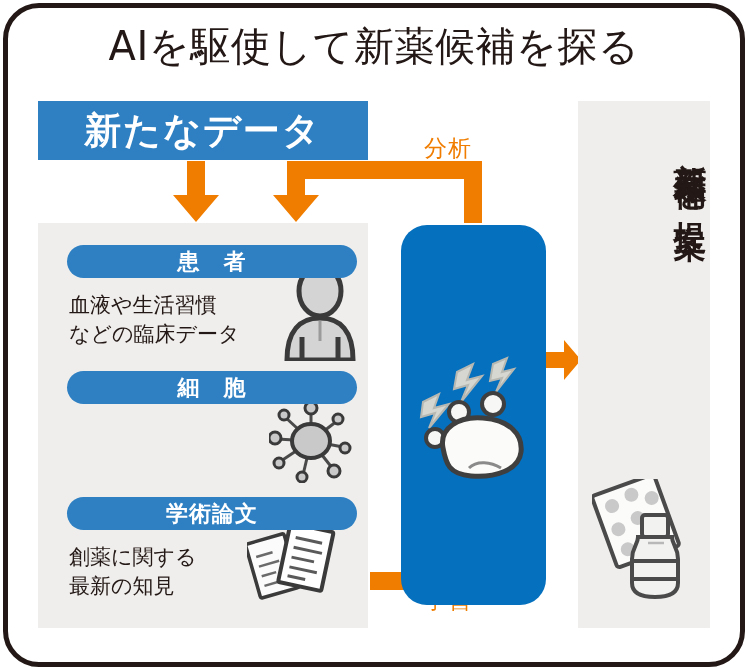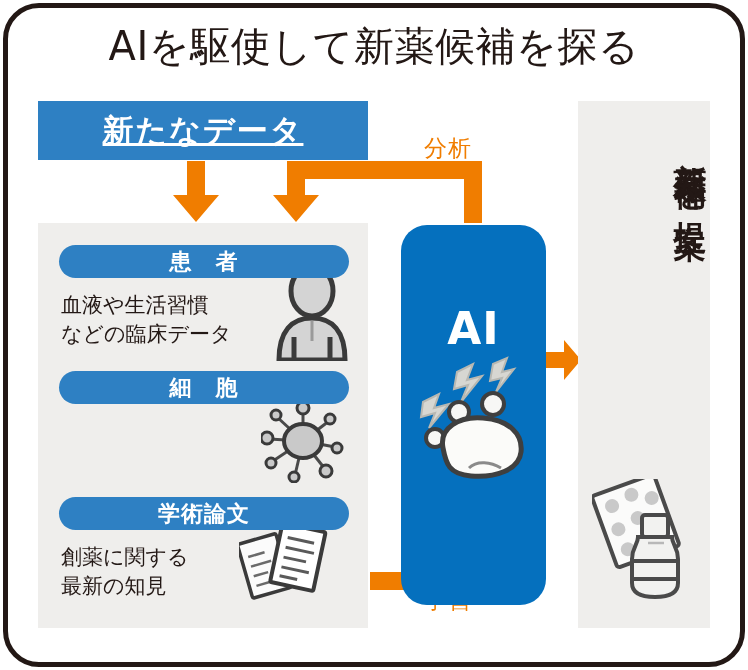--- a/index.html
+++ b/index.html
@@ -56,39 +56,38 @@
     top: 101px;
     width: 330px;
     height: 59px;
     background: #2e80c3;
     display: flex;
     align-items: center;
     justify-content: center;
   }
   .data-header-label {
     color: #ffffff;
-    font-size: 31px;
+    font-size: 37px;
     font-weight: bold;
     letter-spacing: 2px;
-    text-decoration: underline;
   }
 
   
   .sources-panel {
     position: absolute;
     left: 38px;
     top: 223px;
     width: 330px;
     height: 405px;
     background: #efeeec;
   }
 
   .source-card {
     position: absolute;
-    left: 21px;
+    left: 29px;
     width: 290px;
   }
   .source-card.c0 { top: 22px; }
   .source-card.c1 { top: 148px; }
   .source-card.c2 { top: 274px; }
 
   .source-title {
     height: 33px;
     background: #2e80c3;
     border-radius: 17px;
@@ -328,21 +327,20 @@
               <line x1="44" y1="53" x2="72" y2="53"></line>
               <line x1="44" y1="62" x2="62" y2="62"></line>
             </g>
           </g>
         </svg>
       </div>
     </div>
   </div>
 
   <div class="ai-box">
-    <div class="ai-label">AI</div>
     <div class="ai-art">
       <svg width="130" height="140" viewBox="0 0 130 140" xmlns="http://www.w3.org/2000/svg">
 
         <g fill="#d7d7d2" stroke="#b8b8b2" stroke-width="2">
           <path d="M14 52 L30 44 L25 58 L40 54 L20 78 L26 63 L12 67 Z"></path>
           <path d="M48 22 L64 14 L58 30 L73 26 L52 52 L59 35 L45 39 Z"></path>
           <path d="M84 14 L98 8 L93 22 L105 19 L87 42 L93 28 L81 31 Z"></path>
         </g>
 
         <circle cx="50" cy="62" r="10" fill="#f7f7f5" stroke="#3f3f3f" stroke-width="4"></circle>

